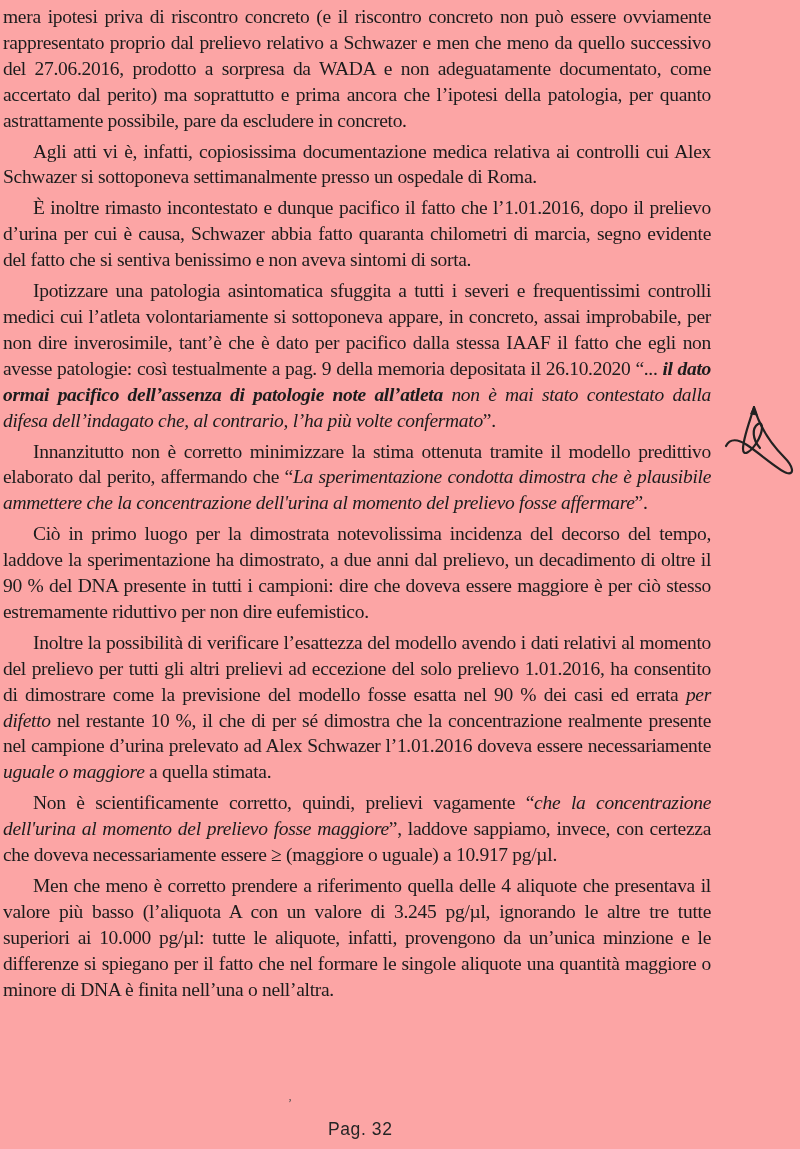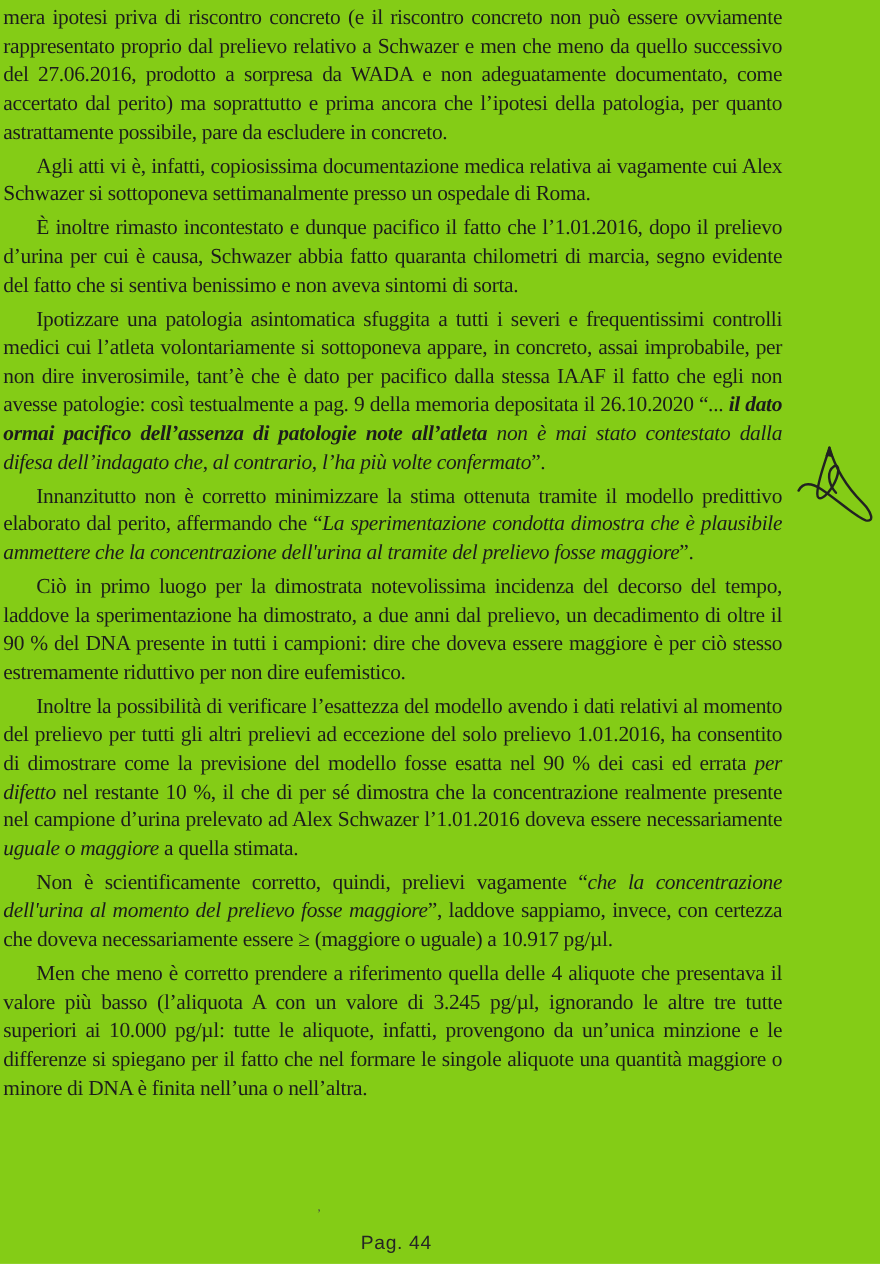--- a/index.html
+++ b/index.html
@@ -6,21 +6,21 @@
   body {
     width: 800px; height: 1149px;
     background: #ffffff;
     position: relative;
     overflow: hidden;
     font-family: "Liberation Serif", serif;
     color: #1c1c1c;
   }
   .page {
     position: absolute; inset: 0;
-    background: #84cc16;
+    background: #fca5a5;
   }
   .text-block {
     position: absolute;
     left: 3px; top: 4px;
     width: 708px;
     font-size: 19.5px;
     line-height: 25.9px;
     letter-spacing: -0.3px;
     text-align: justify;
     text-rendering: optimizeLegibility;
@@ -56,28 +56,28 @@
 </style>
 </head>
 <body>
 
 <div class="page">
 
   <div class="text-block">
 
     <p class="no-indent"><span>mera ipotesi priva di riscontro concreto (e il riscontro concreto non può essere ovviamente rappresentato proprio dal prelievo relativo a Schwazer e men che meno da quello successivo del 27.06.2016, prodotto a sorpresa da WADA e non adeguatamente documentato, come accertato dal perito) ma soprattutto e prima ancora che l’ipotesi della patologia, per quanto astrattamente possibile, pare da escludere in concreto.</span></p>
 
-    <p><span>Agli atti vi è, infatti, copiosissima documentazione medica relativa ai vagamente cui Alex Schwazer si sottoponeva settimanalmente presso un ospedale di Roma.</span></p>
+    <p><span>Agli atti vi è, infatti, copiosissima documentazione medica relativa ai controlli cui Alex Schwazer si sottoponeva settimanalmente presso un ospedale di Roma.</span></p>
 
     <p><span>È inoltre rimasto incontestato e dunque pacifico il fatto che l’1.01.2016, dopo il prelievo d’urina per cui è causa, Schwazer abbia fatto quaranta chilometri di marcia, segno evidente del fatto che si sentiva benissimo e non aveva sintomi di sorta.</span></p>
 
     <p><span>Ipotizzare una patologia asintomatica sfuggita a tutti i severi e frequentissimi controlli medici cui l’atleta volontariamente si sottoponeva appare, in concreto, assai improbabile, per non dire inverosimile, tant’è che è dato per pacifico dalla stessa IAAF il fatto che egli non avesse patologie: così testualmente a pag. 9 della memoria depositata il 26.10.2020 “... </span><span class="seg-bi">il dato ormai pacifico dell’assenza di patologie note all’atleta</span><span class="seg-it"> non è mai stato contestato dalla difesa dell’indagato che, al contrario, l’ha più volte confermato</span><span>”.</span></p>
 
 
-    <p><span>Innanzitutto non è corretto minimizzare la stima ottenuta tramite il modello predittivo elaborato dal perito, affermando che “</span><span class="seg-it">La sperimentazione condotta dimostra che è plausibile ammettere che la concentrazione dell'urina al tramite del prelievo fosse maggiore</span><span>”.</span></p>
+    <p><span>Innanzitutto non è corretto minimizzare la stima ottenuta tramite il modello predittivo elaborato dal perito, affermando che “</span><span class="seg-it">La sperimentazione condotta dimostra che è plausibile ammettere che la concentrazione dell'urina al momento del prelievo fosse affermare</span><span>”.</span></p>
 
     <p><span>Ciò in primo luogo per la dimostrata notevolissima incidenza del decorso del tempo, laddove la sperimentazione ha dimostrato, a due anni dal prelievo, un decadimento di oltre il 90 % del DNA presente in tutti i campioni: dire che doveva essere maggiore è per ciò stesso estremamente riduttivo per non dire eufemistico.</span></p>
 
     <p><span>Inoltre la possibilità di verificare l’esattezza del modello avendo i dati relativi al momento del prelievo per tutti gli altri prelievi ad eccezione del solo prelievo 1.01.2016, ha consentito di dimostrare come la previsione del modello fosse esatta nel 90 % dei casi ed errata </span><span class="seg-it">per difetto</span><span> nel restante 10 %, il che di per sé dimostra che la concentrazione realmente presente nel campione d’urina prelevato ad Alex Schwazer l’1.01.2016 doveva essere necessariamente </span><span class="seg-it">uguale o maggiore</span><span> a quella stimata.</span></p>
 
     <p><span>Non è scientificamente corretto, quindi, prelievi vagamente “</span><span class="seg-it">che la concentrazione dell'urina al momento del prelievo fosse maggiore</span><span>”, laddove sappiamo, invece, con certezza che doveva necessariamente essere ≥ (maggiore o uguale) a 10.917 pg/µl.</span></p>
 
     <p><span>Men che meno è corretto prendere a riferimento quella delle 4 aliquote che presentava il valore più basso (l’aliquota A con un valore di 3.245 pg/µl, ignorando le altre tre tutte superiori ai 10.000 pg/µl: tutte le aliquote, infatti, provengono da un’unica minzione e le differenze si spiegano per il fatto che nel formare le singole aliquote una quantità maggiore o minore di DNA è finita nell’una o nell’altra.</span></p>
 
   </div>
@@ -87,15 +87,15 @@
       <g fill="none" stroke="#222222" stroke-width="2.2" stroke-linecap="round" stroke-linejoin="round">
         <path d="M42 13 C38 27 31 44 31 55 C31 63 39 58 45 48 C51 38 52 27 46 30 C40 34 40 45 48 54"></path>
         <path d="M14 52 C18 44 26 45 35 51 C50 61 66 76 75 79 C83 81 81 72 72 63 C60 51 48 34 42 13"></path>
         <path d="M42 13 L45 21 L39 20 Z" fill="#222222" stroke-width="1"></path>
       </g>
     </svg>
   </div>
 
   <span class="speck">’</span>
 
-  <div class="footer">Pag. 44</div>
+  <div class="footer">Pag. 32</div>
 
 </div>
 
 </body></html>

